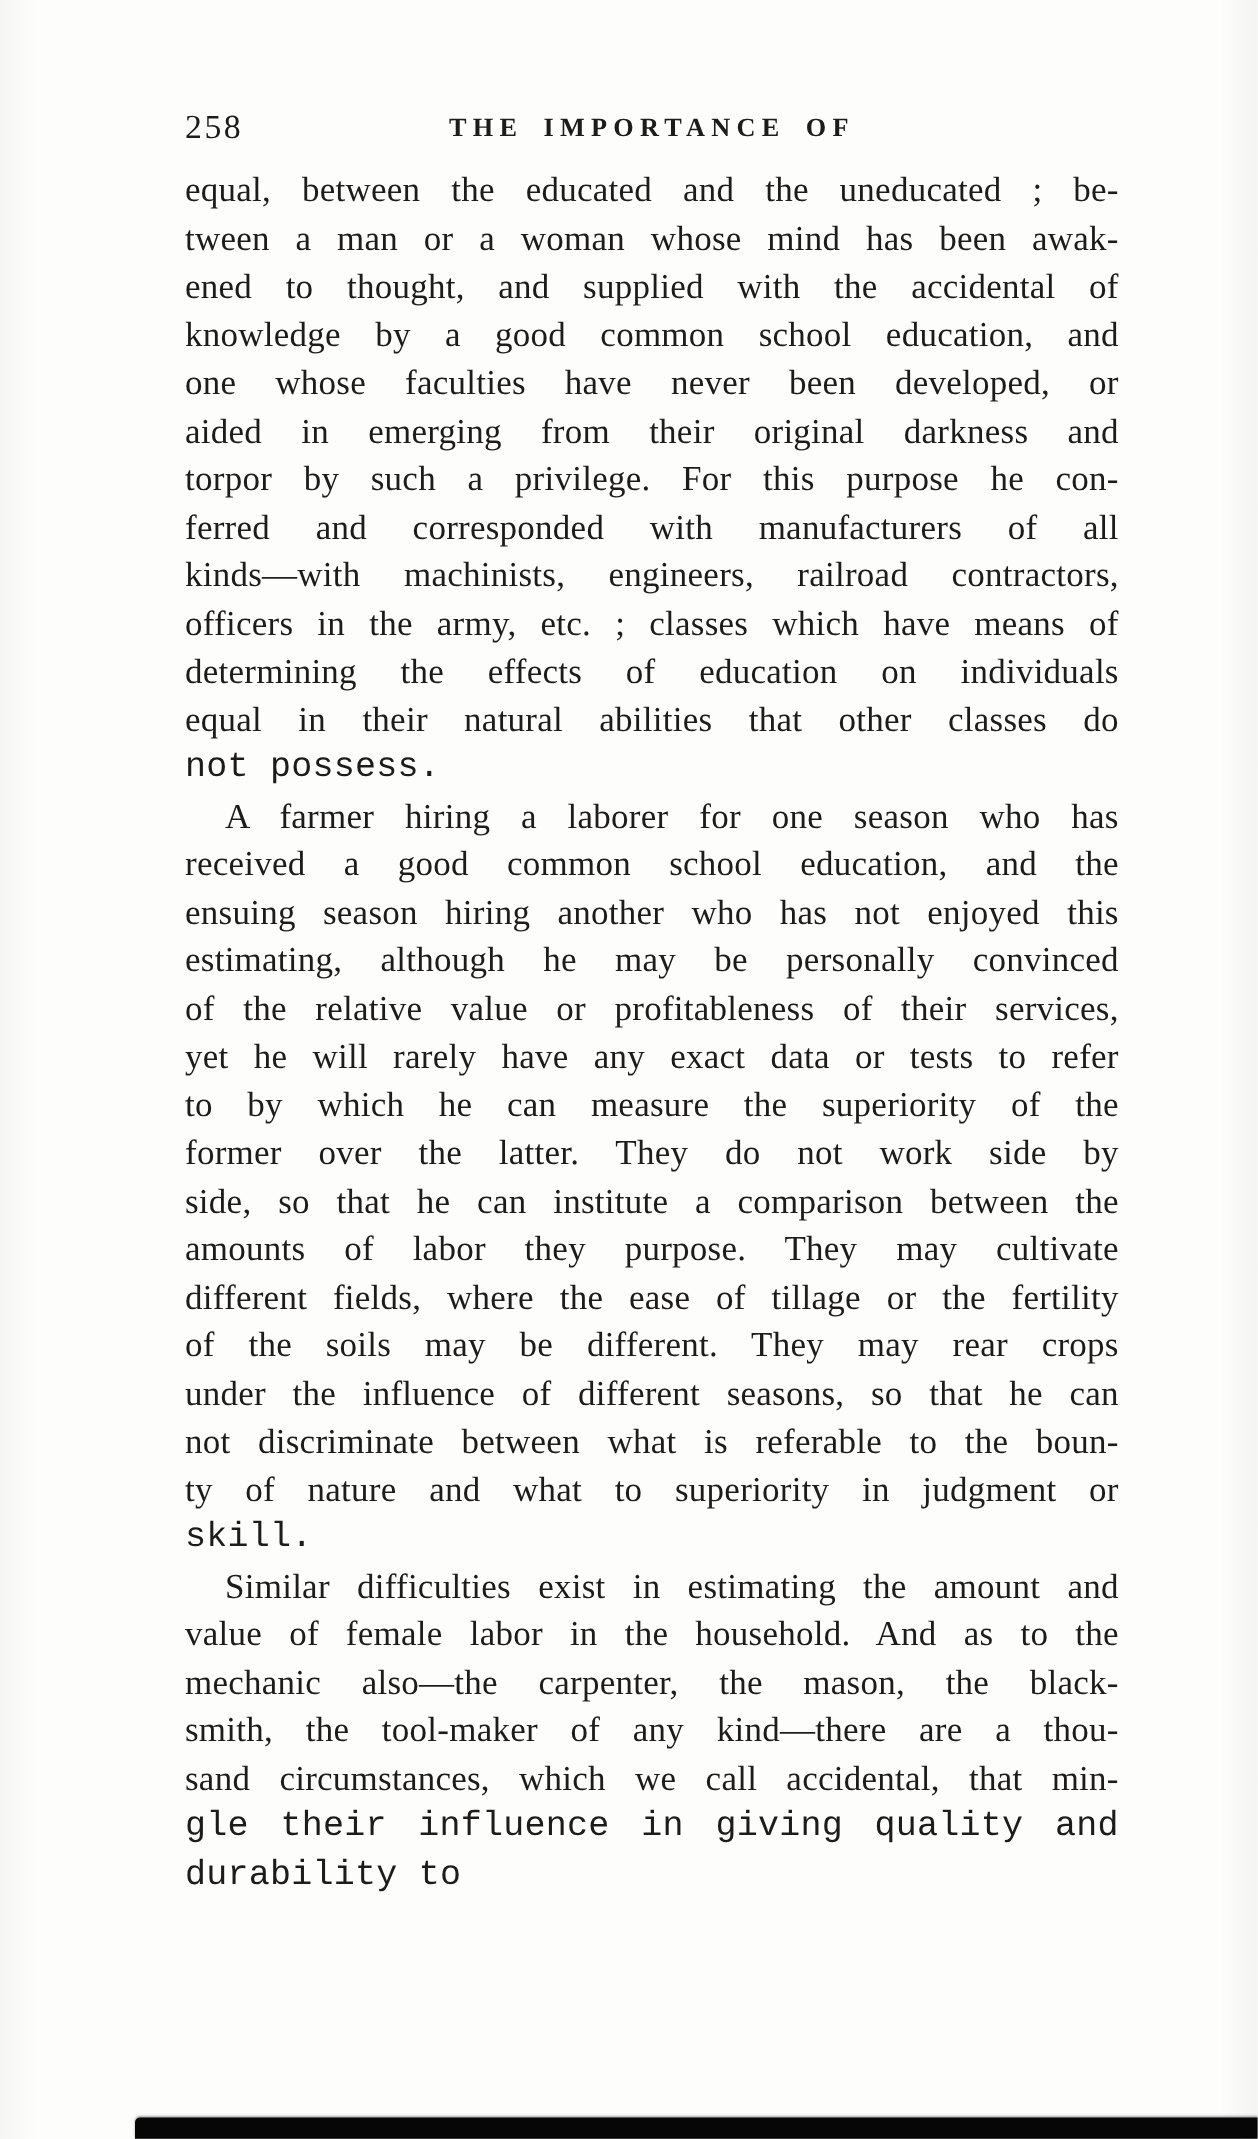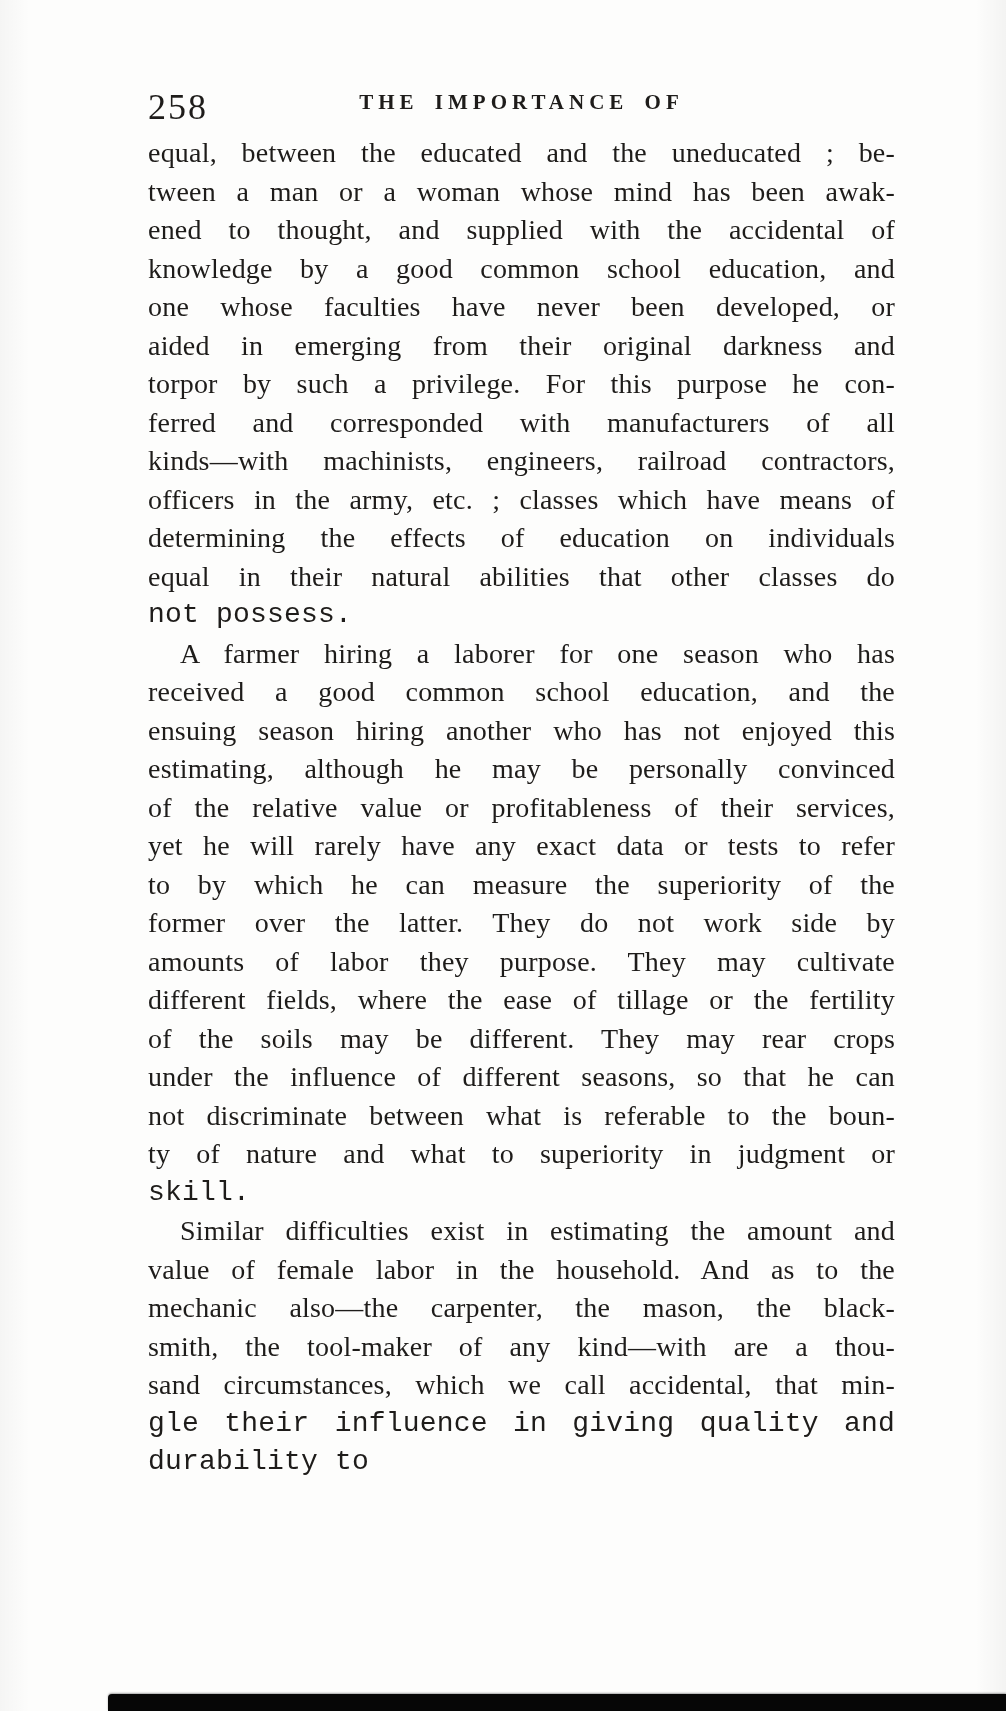--- a/index.html
+++ b/index.html
@@ -28,21 +28,21 @@
   }
   .header-row {
     position: relative;
     height: 30px;
     margin-bottom: 18px;
   }
   .page-num {
     position: absolute;
     left: 0;
     top: 0;
-    font-size: 36px;
+    font-size: 27px;
     letter-spacing: 2px;
     font-weight: 400;
   }
   .running-title {
     display: block;
     text-align: center;
     font-size: 21px;
     font-weight: 700;
     letter-spacing: 5px;
     word-spacing: 6px;
@@ -103,29 +103,30 @@
       <div class="line">equal in their natural abilities that other classes do</div>
       <div class="line last">not possess.</div>
       <div class="line indent">A farmer hiring a laborer for one season who has</div>
       <div class="line">received a good common school education, and the</div>
       <div class="line">ensuing season hiring another who has not enjoyed this</div>
       <div class="line">estimating, although he may be personally convinced</div>
       <div class="line">of the relative value or profitableness of their services,</div>
       <div class="line">yet he will rarely have any exact data or tests to refer</div>
       <div class="line">to by which he can measure the superiority of the</div>
       <div class="line">former over the latter.  They do not work side by</div>
+      <div class="line">side, so that he can institute a comparison between the</div>
       <div class="line">amounts of labor they purpose.  They may cultivate</div>
       <div class="line">different fields, where the ease of tillage or the fertility</div>
       <div class="line">of the soils may be different.  They may rear crops</div>
       <div class="line">under the influence of different seasons, so that he can</div>
       <div class="line">not discriminate between what is referable to the boun-</div>
       <div class="line">ty of nature and what to superiority in judgment or</div>
       <div class="line last">skill.</div>
       <div class="line indent">Similar difficulties exist in estimating the amount and</div>
       <div class="line">value of female labor in the household.  And as to the</div>
       <div class="line">mechanic also—the carpenter, the mason, the black-</div>
-      <div class="line">smith, the tool-maker of any kind—with are a thou-</div>
+      <div class="line">smith, the tool-maker of any kind—there are a thou-</div>
       <div class="line">sand circumstances, which we call accidental, that min-</div>
       <div class="line last">gle their influence in giving quality and durability to</div>
     </div>
 </div>
 
 <div class="scan-bar"></div>
 
 </body></html>

